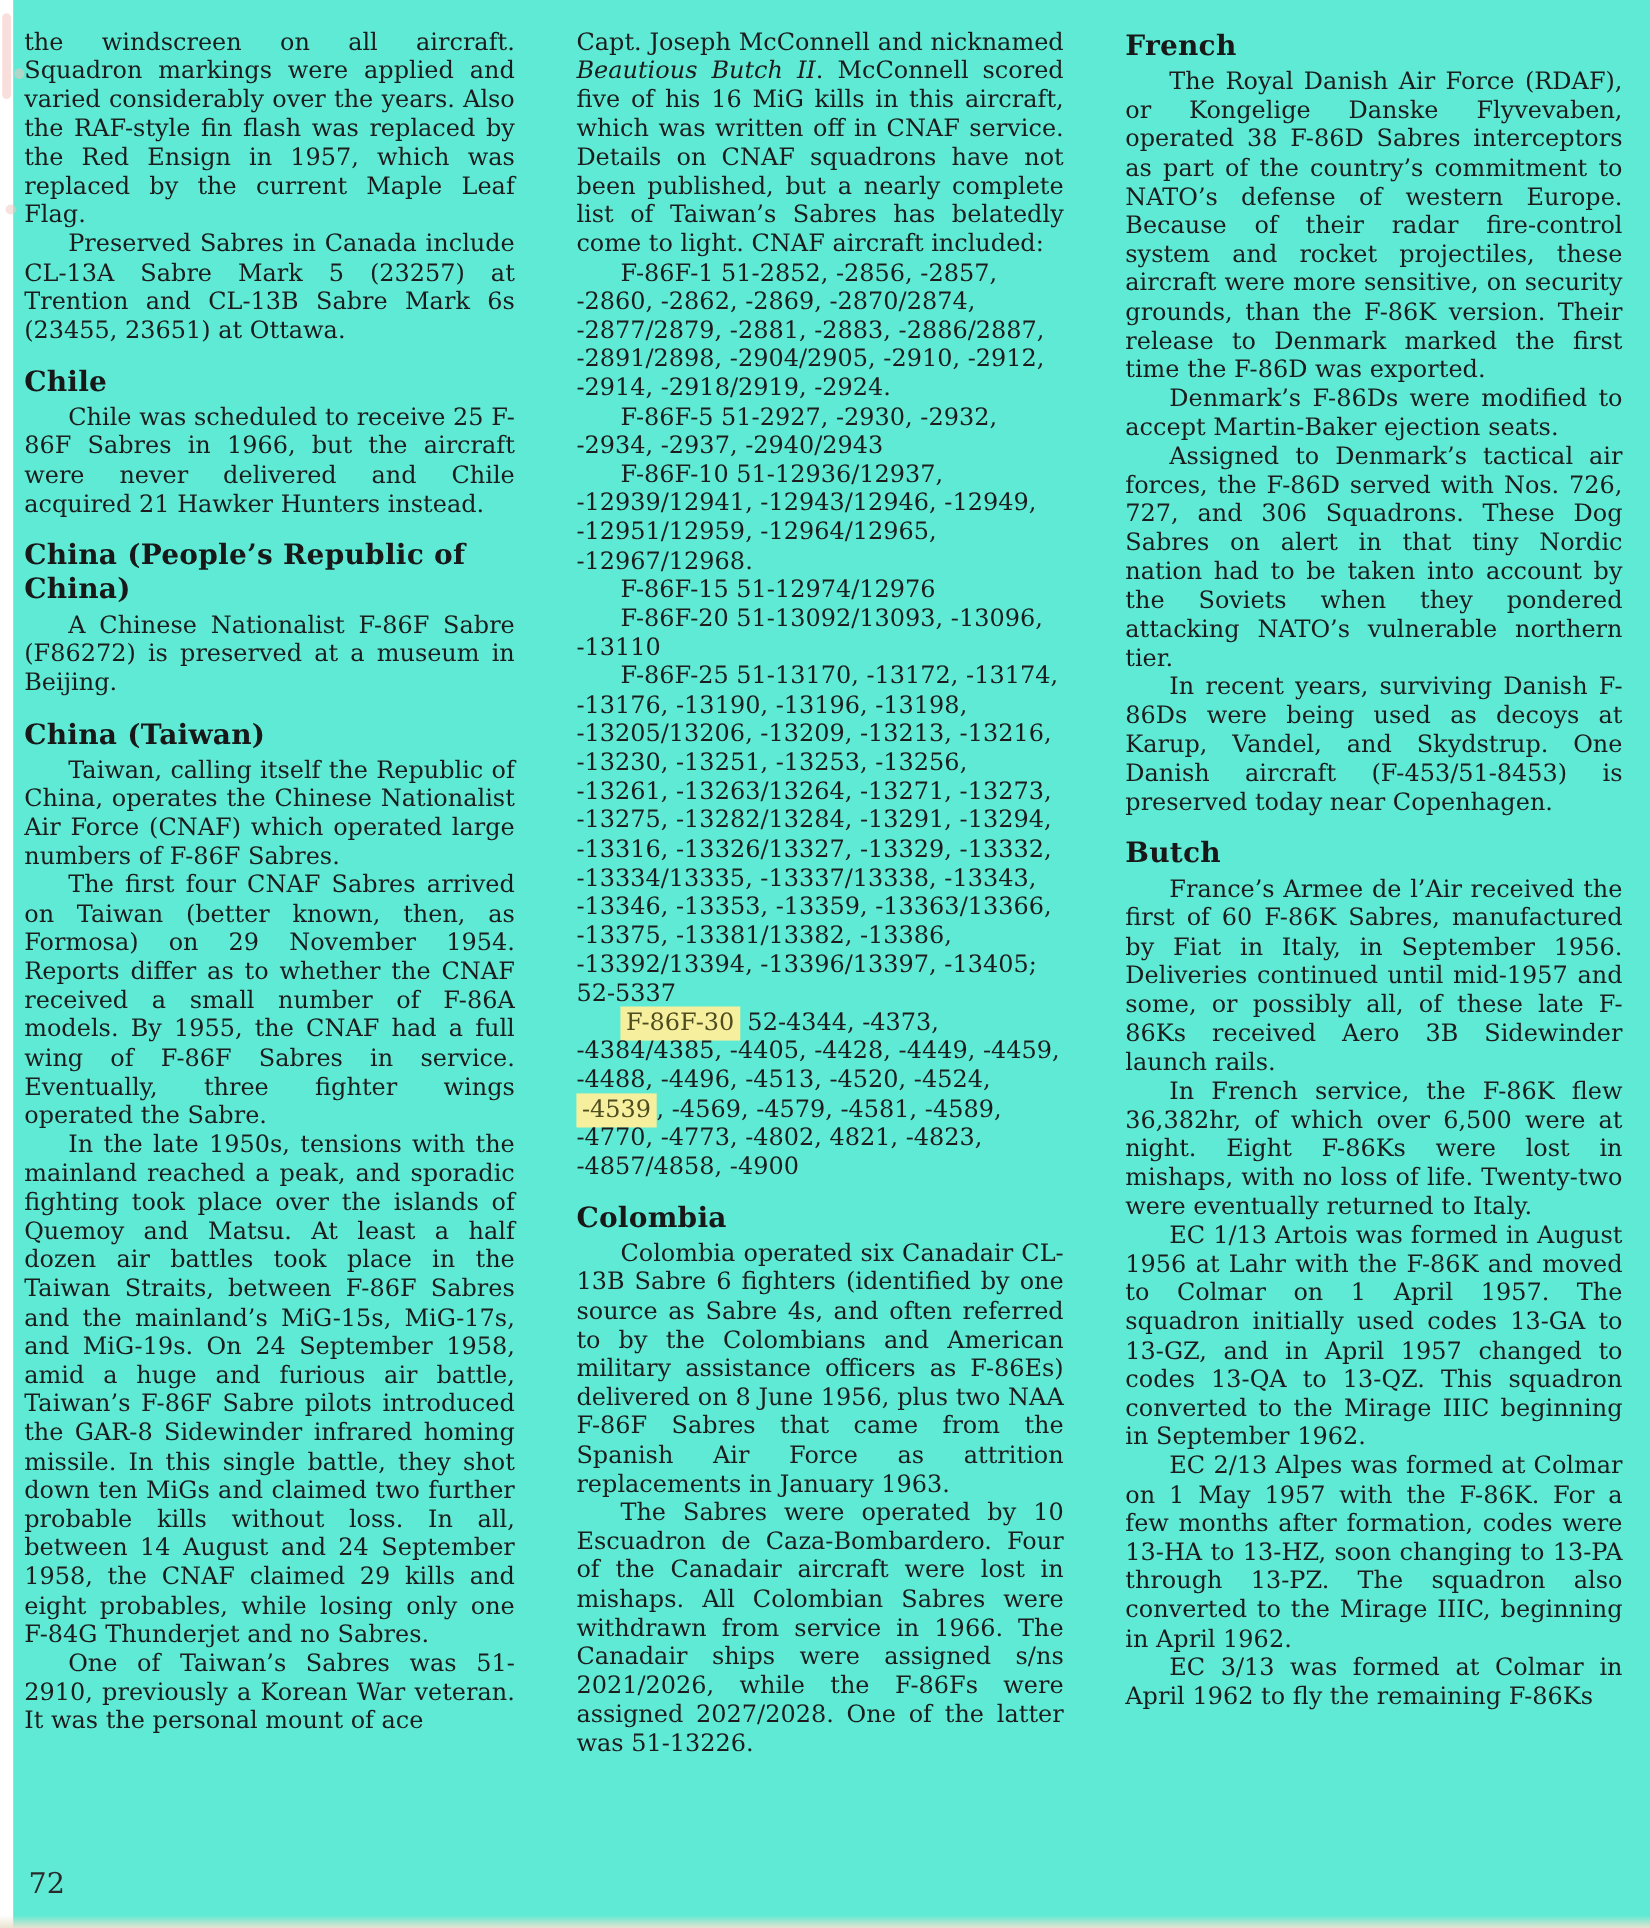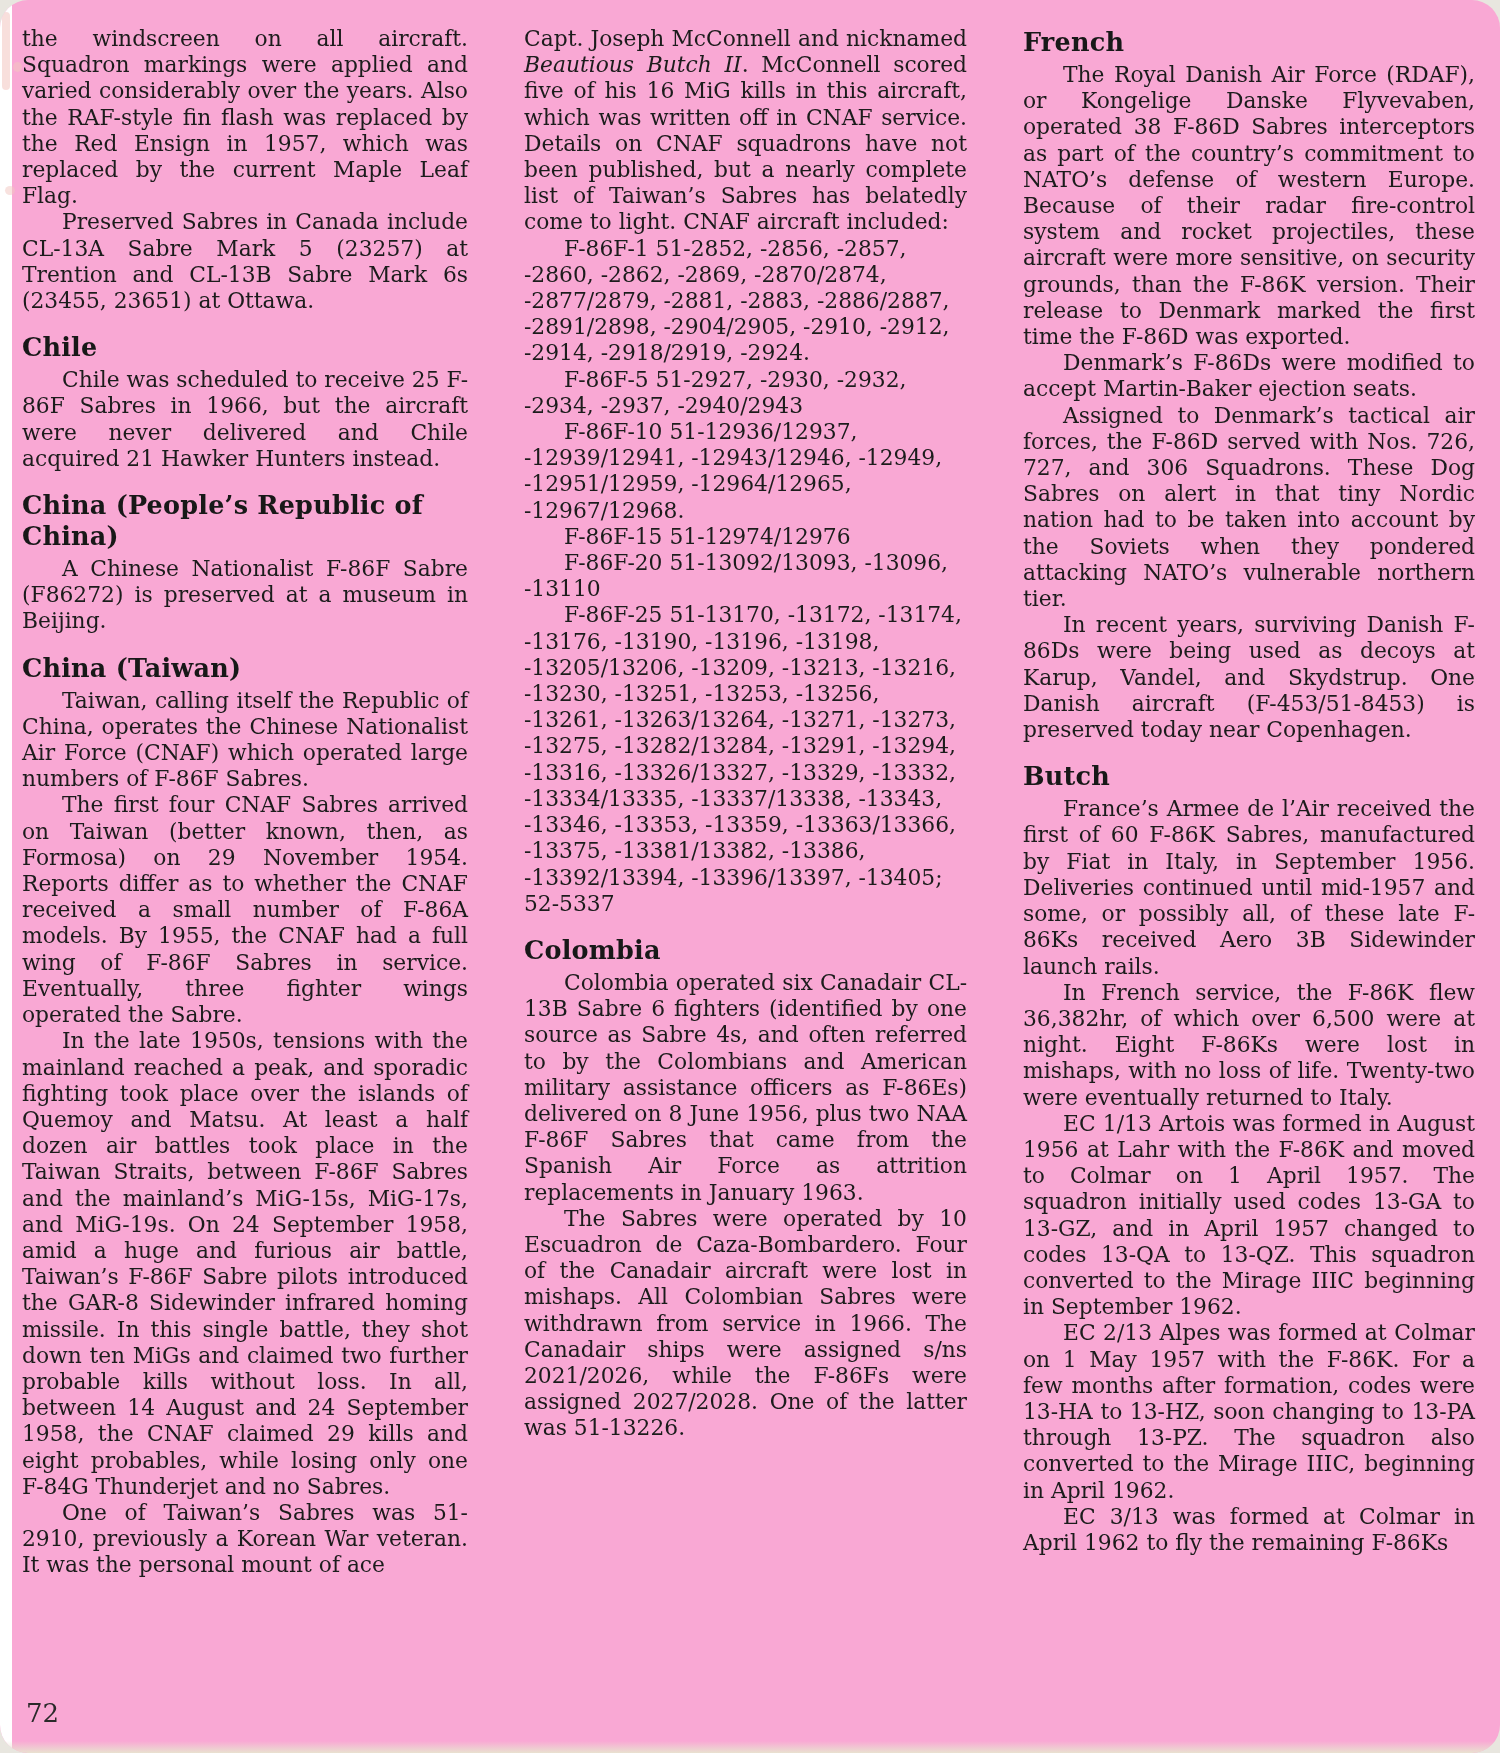--- a/index.html
+++ b/index.html
@@ -1,21 +1,21 @@
 <!DOCTYPE html>
 <html lang="en"><head>
 <meta charset="utf-8">
 <style>
   * { margin:0; padding:0; box-sizing:border-box; }
   html,body { width:1500px; height:1753px; }
   body { background:#e8e6df; font-family:"DejaVu Serif","Liberation Serif",serif; }
 
   .page {
     position:relative; width:1500px; height:1753px;
-    background:#f9a8d4; color:#1c1c1c; overflow:hidden;border-radius:28px;
+    background:#5eead4; color:#1c1c1c; overflow:hidden;
   }
 
   
   .edge-left  { position:absolute; left:0; top:0; width:12px; height:1753px; background:#ffffff; }
   .edge-bottom{ position:absolute; left:0; bottom:0; width:100%; height:12px;
                 background:linear-gradient(to bottom, rgba(233,226,208,0), #e9e2d0); }
   .smudge-a { position:absolute; left:2px; top:12px;  width:8px;  height:78px; background:#efb9b1; opacity:.45; border-radius:4px; }
   .smudge-b { position:absolute; left:13px; top:62px; width:9px;  height:10px; background:#f2c6c0; opacity:.55; border-radius:50%; }
   .smudge-c { position:absolute; left:5px;  top:186px; width:10px; height:9px; background:#f2c6c0; opacity:.5;  border-radius:50%; }
 
@@ -71,20 +71,21 @@
   </div>
 
   <div class="col col-mid">
     <p class="para first"><span>Capt. Joseph McConnell and nicknamed </span><span class="it">Beautious Butch II</span><span>. McConnell scored five of his 16 MiG kills in this aircraft, which was written off in CNAF service. Details on CNAF squadrons have not been published, but a nearly complete list of Taiwan’s Sabres has belatedly come to light. CNAF aircraft included:</span></p>
     <p class="para serial"><span>F-86F-1 51-2852, -2856, -2857, -2860, -2862, -2869, -2870/2874, -2877/2879, -2881, -2883, -2886/2887, -2891/2898, -2904/2905, -2910, -2912, -2914, -2918/2919, -2924.</span></p>
     <p class="para serial"><span>F-86F-5 51-2927, -2930, -2932, -2934, -2937, -2940/2943</span></p>
     <p class="para serial"><span>F-86F-10 51-12936/12937, -12939/12941, -12943/12946, -12949, -12951/12959, -12964/12965, -12967/12968.</span></p>
     <p class="para serial"><span>F-86F-15 51-12974/12976</span></p>
     <p class="para serial"><span>F-86F-20 51-13092/13093, -13096, -13110</span></p>
     <p class="para serial"><span>F-86F-25 51-13170, -13172, -13174, -13176, -13190, -13196, -13198, -13205/13206, -13209, -13213, -13216, -13230, -13251, -13253, -13256, -13261, -13263/13264, -13271, -13273, -13275, -13282/13284, -13291, -13294, -13316, -13326/13327, -13329, -13332, -13334/13335, -13337/13338, -13343, -13346, -13353, -13359, -13363/13366, -13375, -13381/13382, -13386, -13392/13394, -13396/13397, -13405; 52-5337</span></p>
+    <p class="para serial"><span class="hl">F-86F-30</span><span> 52-4344, -4373, -4384/4385, -4405, -4428, -4449, -4459, -4488, -4496, -4513, -4520, -4524, </span><span class="hl">-4539</span><span>, -4569, -4579, -4581, -4589, -4770, -4773, -4802, 4821, -4823, -4857/4858, -4900</span></p>
     <h2 class="heading">Colombia</h2>
     <p class="para"><span>Colombia operated six Canadair CL-13B Sabre 6 fighters (identified by one source as Sabre 4s, and often referred to by the Colombians and American military assistance officers as F-86Es) delivered on 8 June 1956, plus two NAA F-86F Sabres that came from the Spanish Air Force as attrition replacements in January 1963.</span></p>
     <p class="para"><span>The Sabres were operated by 10 Escuadron de Caza-Bombardero. Four of the Canadair aircraft were lost in mishaps. All Colombian Sabres were withdrawn from service in 1966. The Canadair ships were assigned s/ns 2021/2026, while the F-86Fs were assigned 2027/2028. One of the latter was 51-13226.</span></p>
   </div>
 
   <div class="col col-right">
     <h2 class="heading top">French</h2>
     <p class="para"><span>The Royal Danish Air Force (RDAF), or Kongelige Danske Flyvevaben, operated 38 F-86D Sabres interceptors as part of the country’s commitment to NATO’s defense of western Europe. Because of their radar fire-control system and rocket projectiles, these aircraft were more sensitive, on security grounds, than the F-86K version. Their release to Denmark marked the first time the F-86D was exported.</span></p>
     <p class="para"><span>Denmark’s F-86Ds were modified to accept Martin-Baker ejection seats.</span></p>
     <p class="para"><span>Assigned to Denmark’s tactical air forces, the F-86D served with Nos. 726, 727, and 306 Squadrons. These Dog Sabres on alert in that tiny Nordic nation had to be taken into account by the Soviets when they pondered attacking NATO’s vulnerable northern tier.</span></p>

